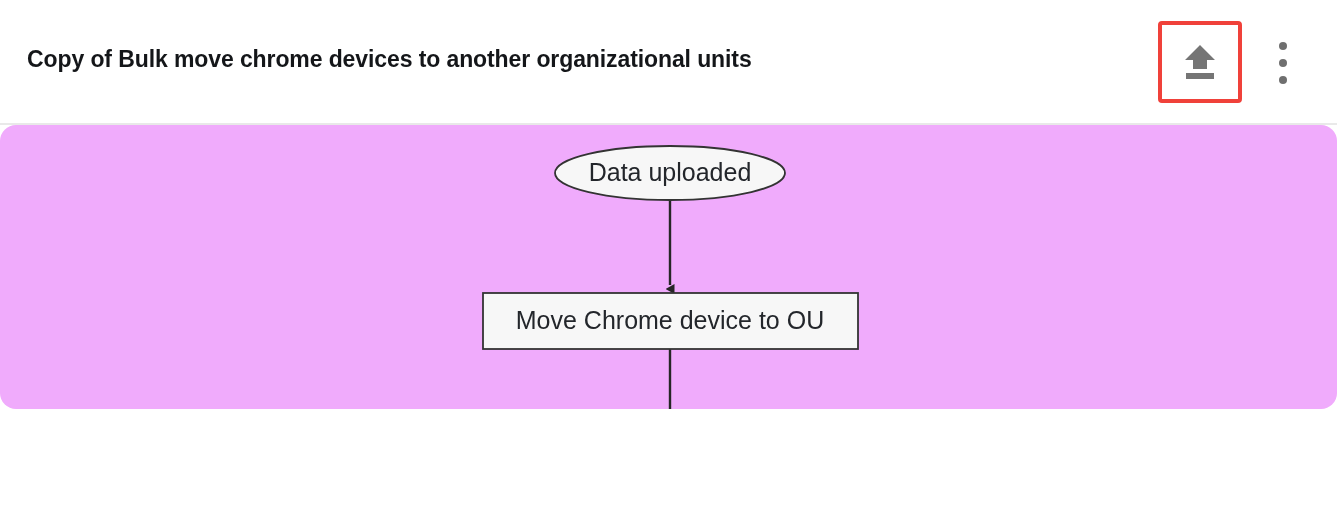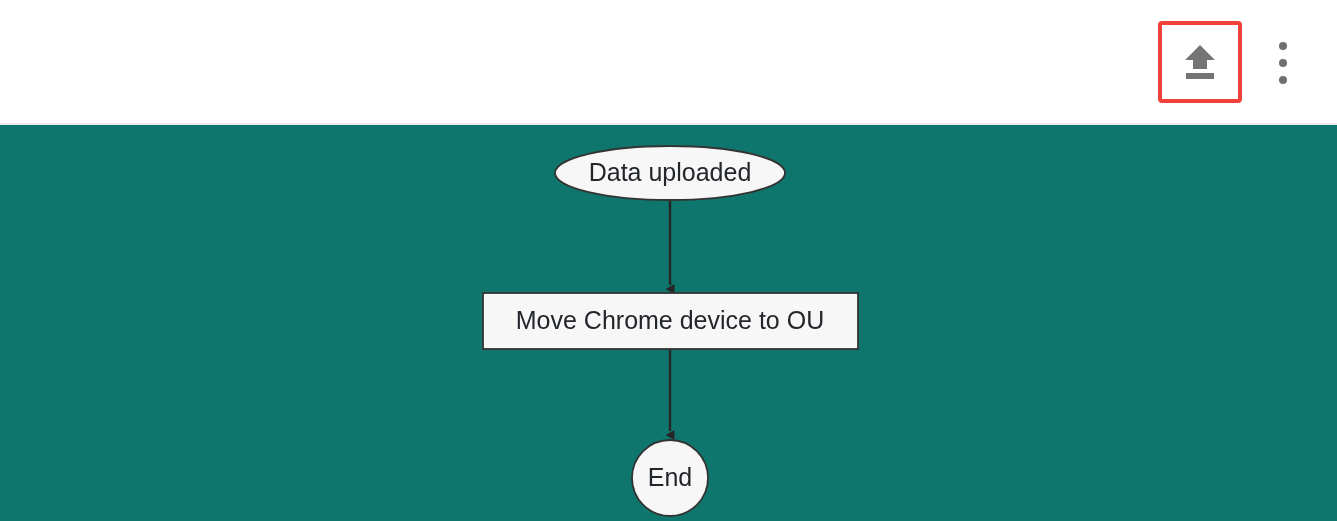--- a/index.html
+++ b/index.html
@@ -85,42 +85,44 @@
     border-radius: 50%;
     background: #6f6f6f;
   }
 
   
   .canvas {
     position: absolute;
     left: 0;
     top: 125px;
     width: 1337px;
-    height: 396px;
-    background: #0f766e;
+    height: 284px;
+    background: #f0abfc;
     overflow: hidden;
+    border-radius: 16px;
   }
   .diagram-svg {
     position: absolute;
     left: 0;
     top: 0;
   }
   .node-label {
     font-family: "Liberation Sans", sans-serif;
     font-size: 25px;
     fill: #23262b;
     dominant-baseline: middle;
     text-anchor: middle;
   }
 </style>
 </head>
 <body>
 
 <div class="header">
 
+  <div class="page-title">Copy of Bulk move chrome devices to another organizational units</div>
 
   <div class="publish-button">
     <svg class="publish-icon" viewBox="0 0 40 38">
       <polygon points="20,2 35,17 27,17 27,26 13,26 13,17 5,17" fill="#757575"></polygon>
       <rect x="6" y="30" width="28" height="6" fill="#757575"></rect>
     </svg>
   </div>
 
   <div class="kebab-menu">
     <span class="kebab-dot"></span>

